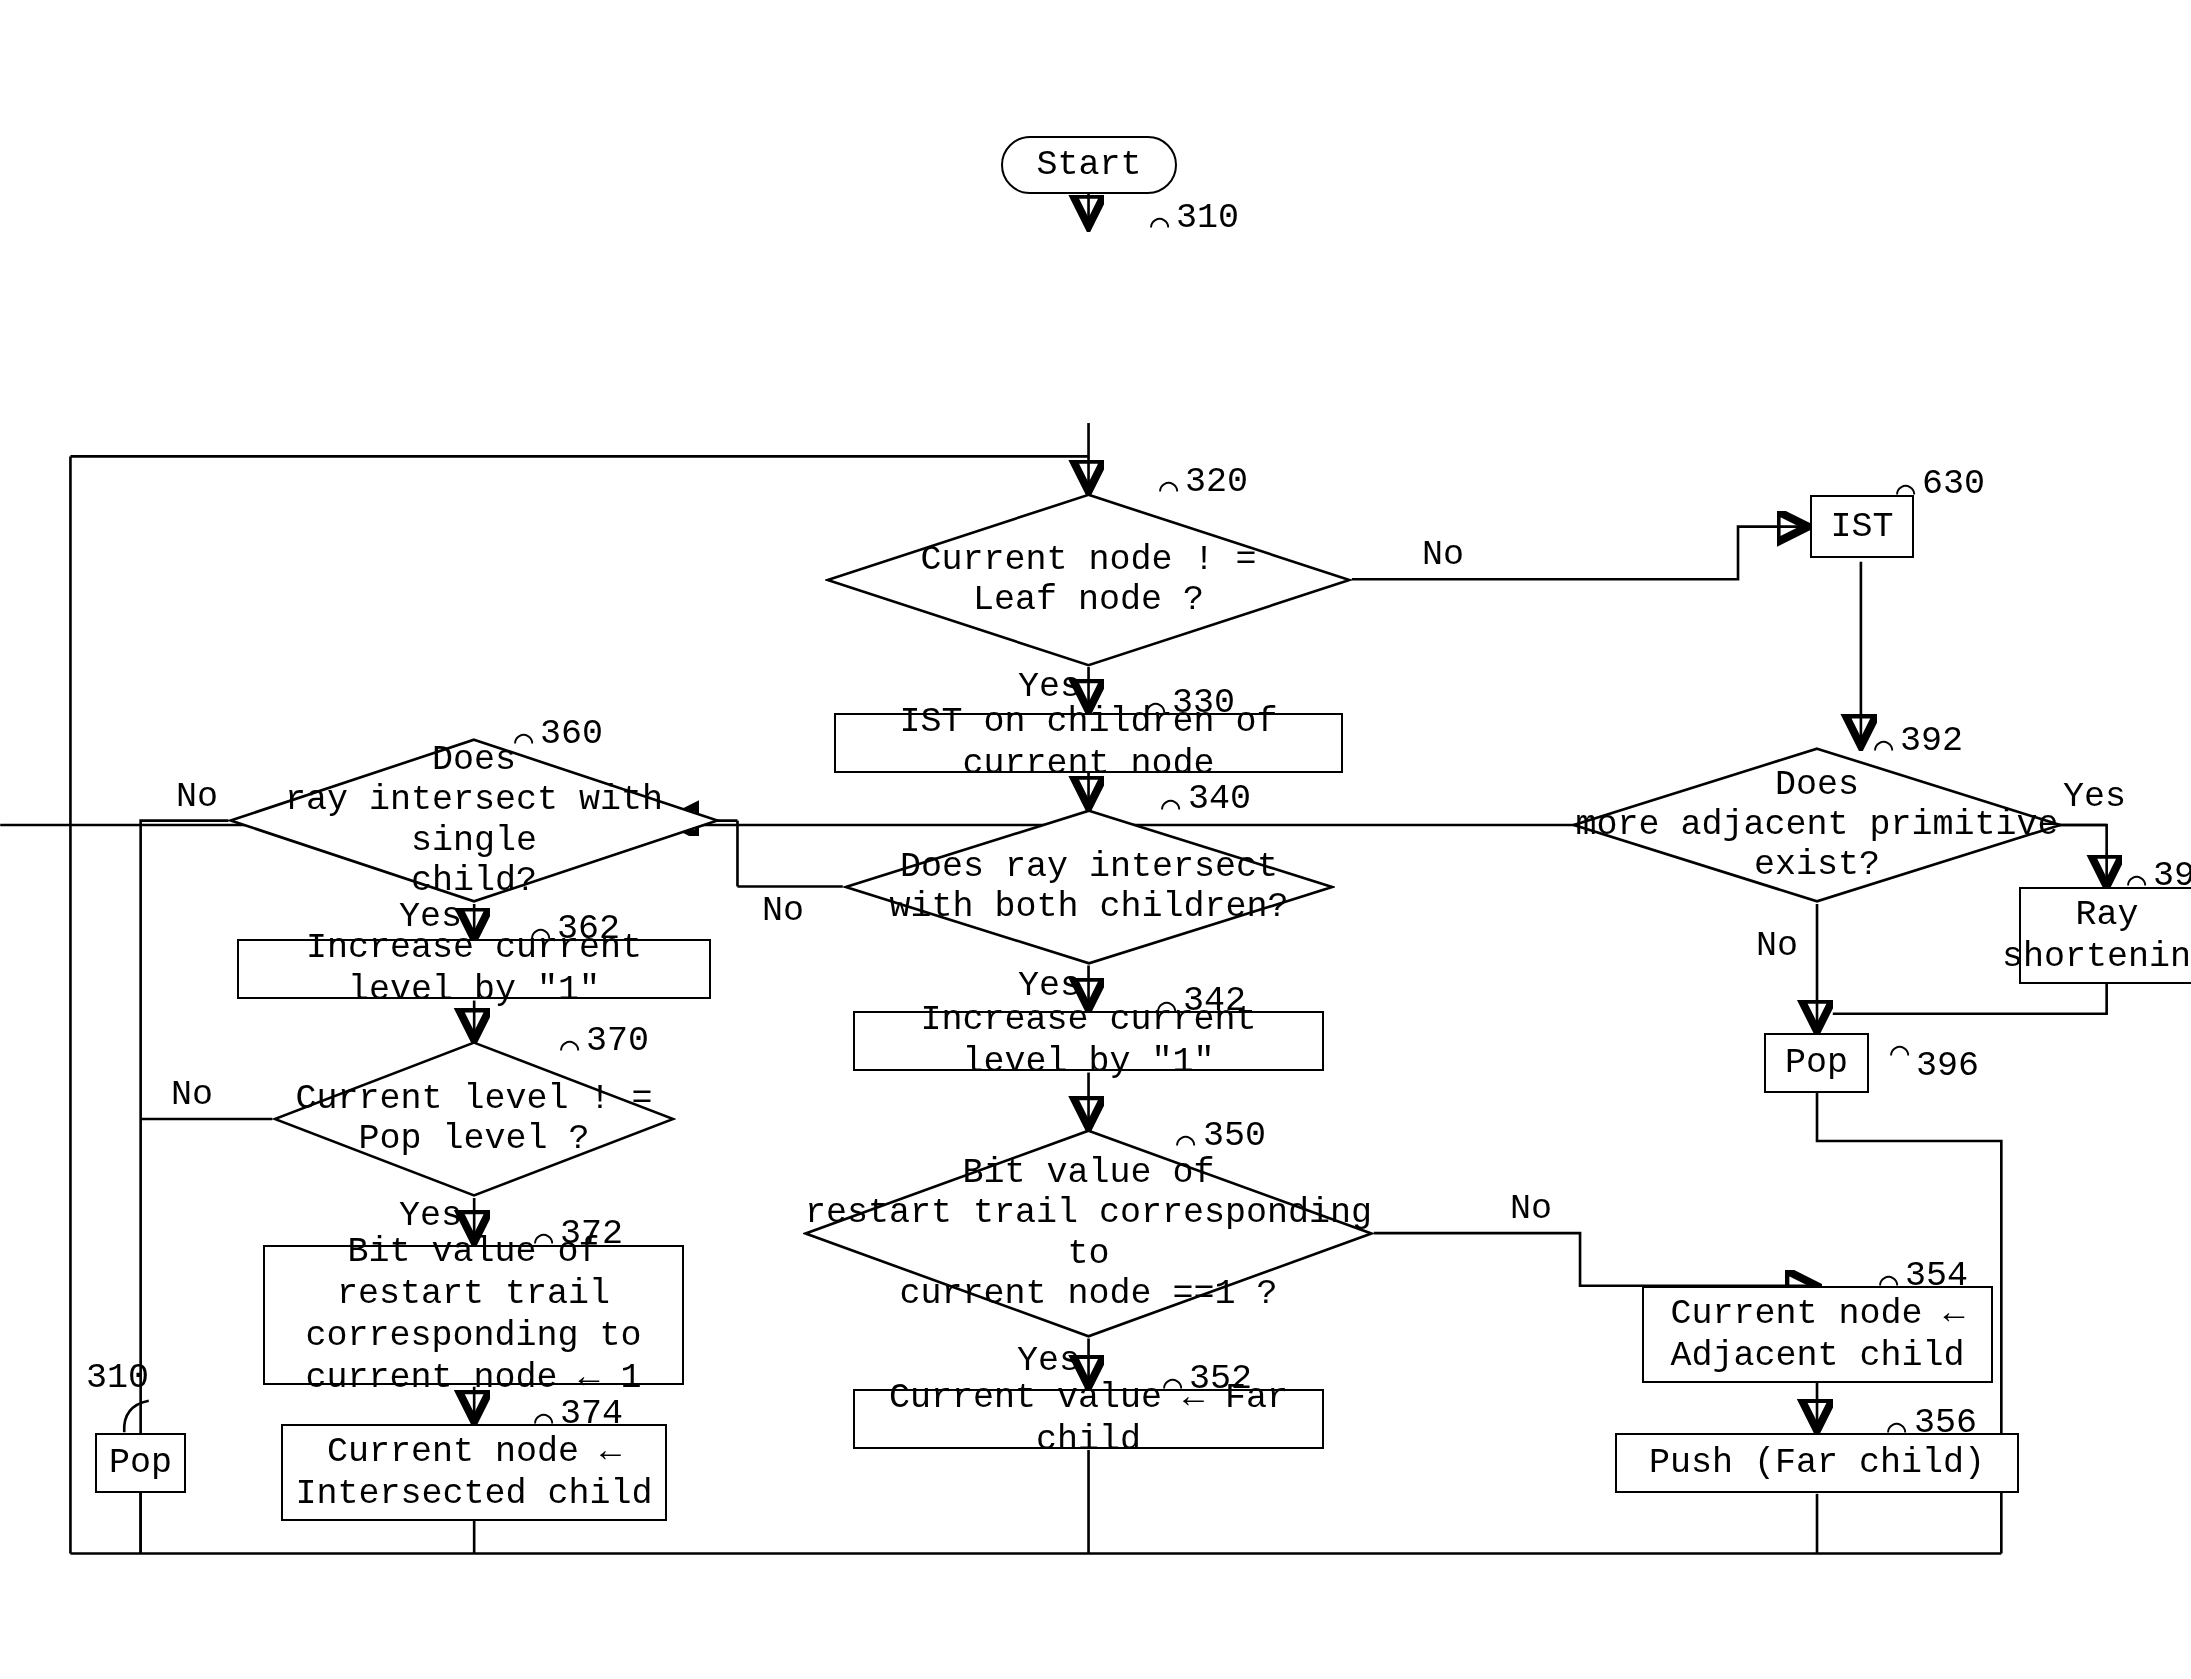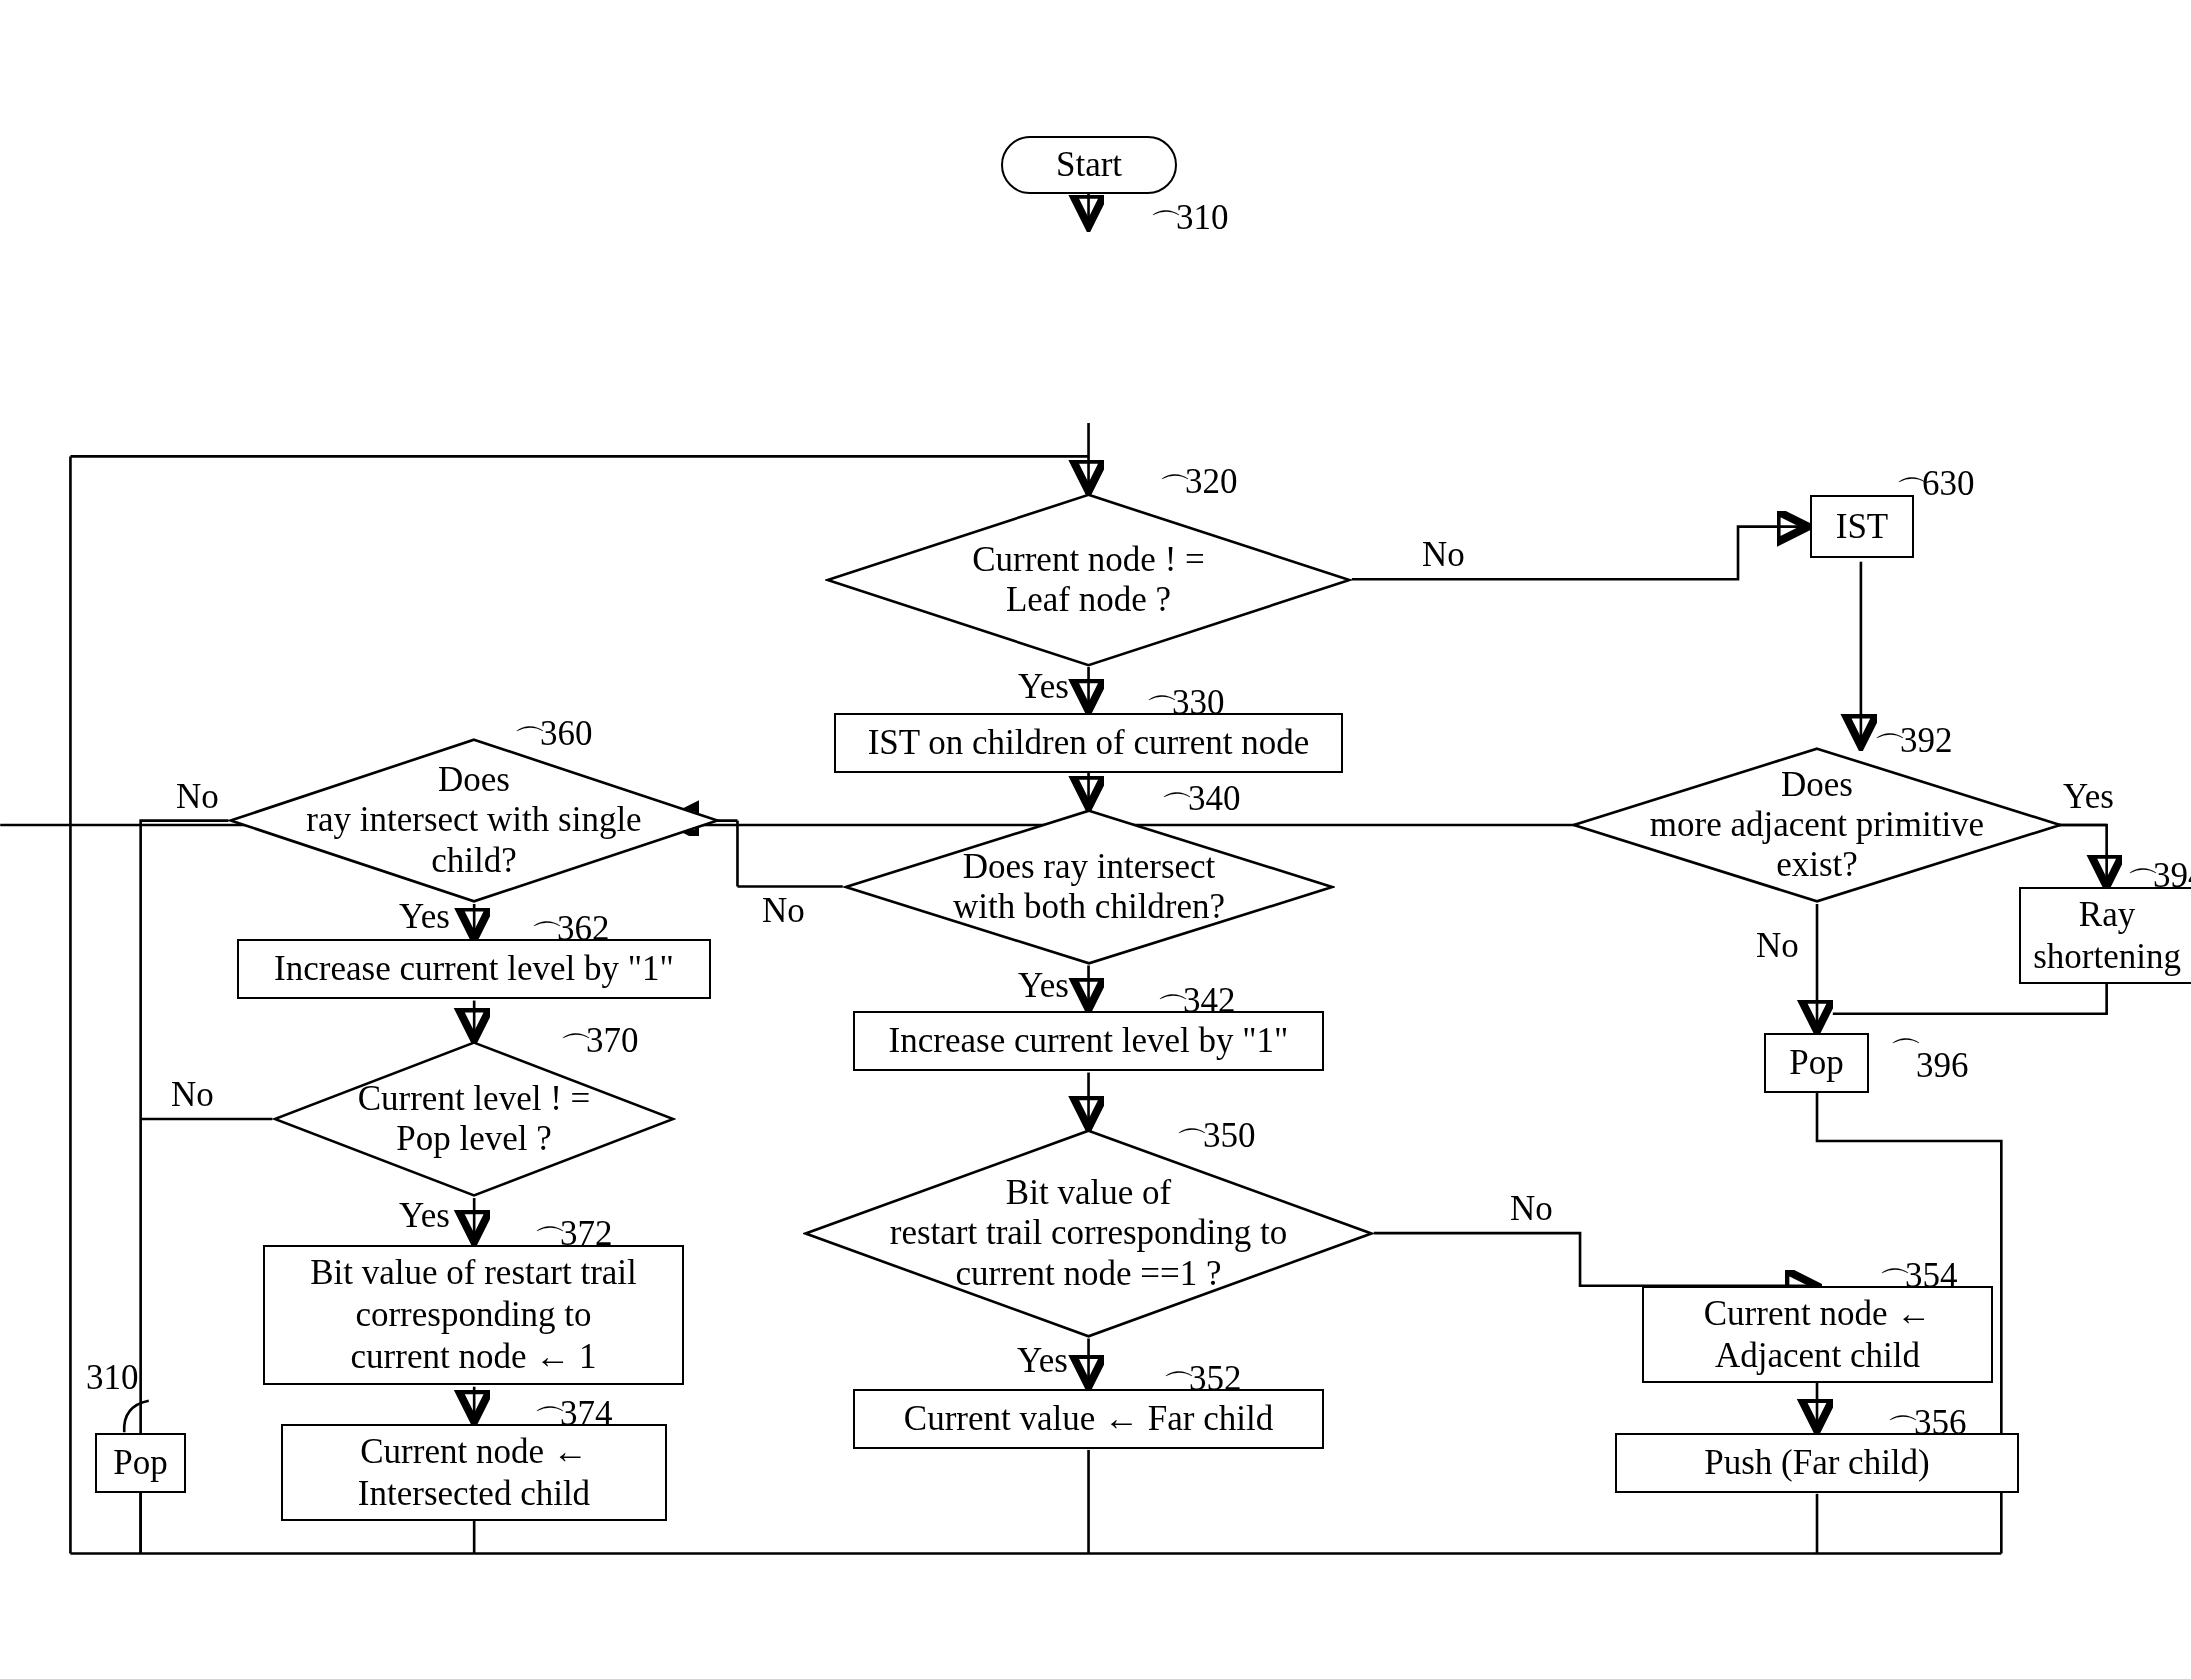--- a/index.html
+++ b/index.html
@@ -6,20 +6,21 @@
   body {
     margin: 0;
     padding: 0;
     background: #fff;
     font-family: "Times New Roman", serif;
   }
   .canvas {
     position: relative;
     width: 2192px;
     height: 1679px;
+    font-family: Liberation Mono, monospace;
   }
   .node {
     position: absolute;
     border: 2.6px solid #000;
     background: #fff;
     text-align: center;
     display: flex;
     align-items: center;
     justify-content: center;
     font-size: 35px;

